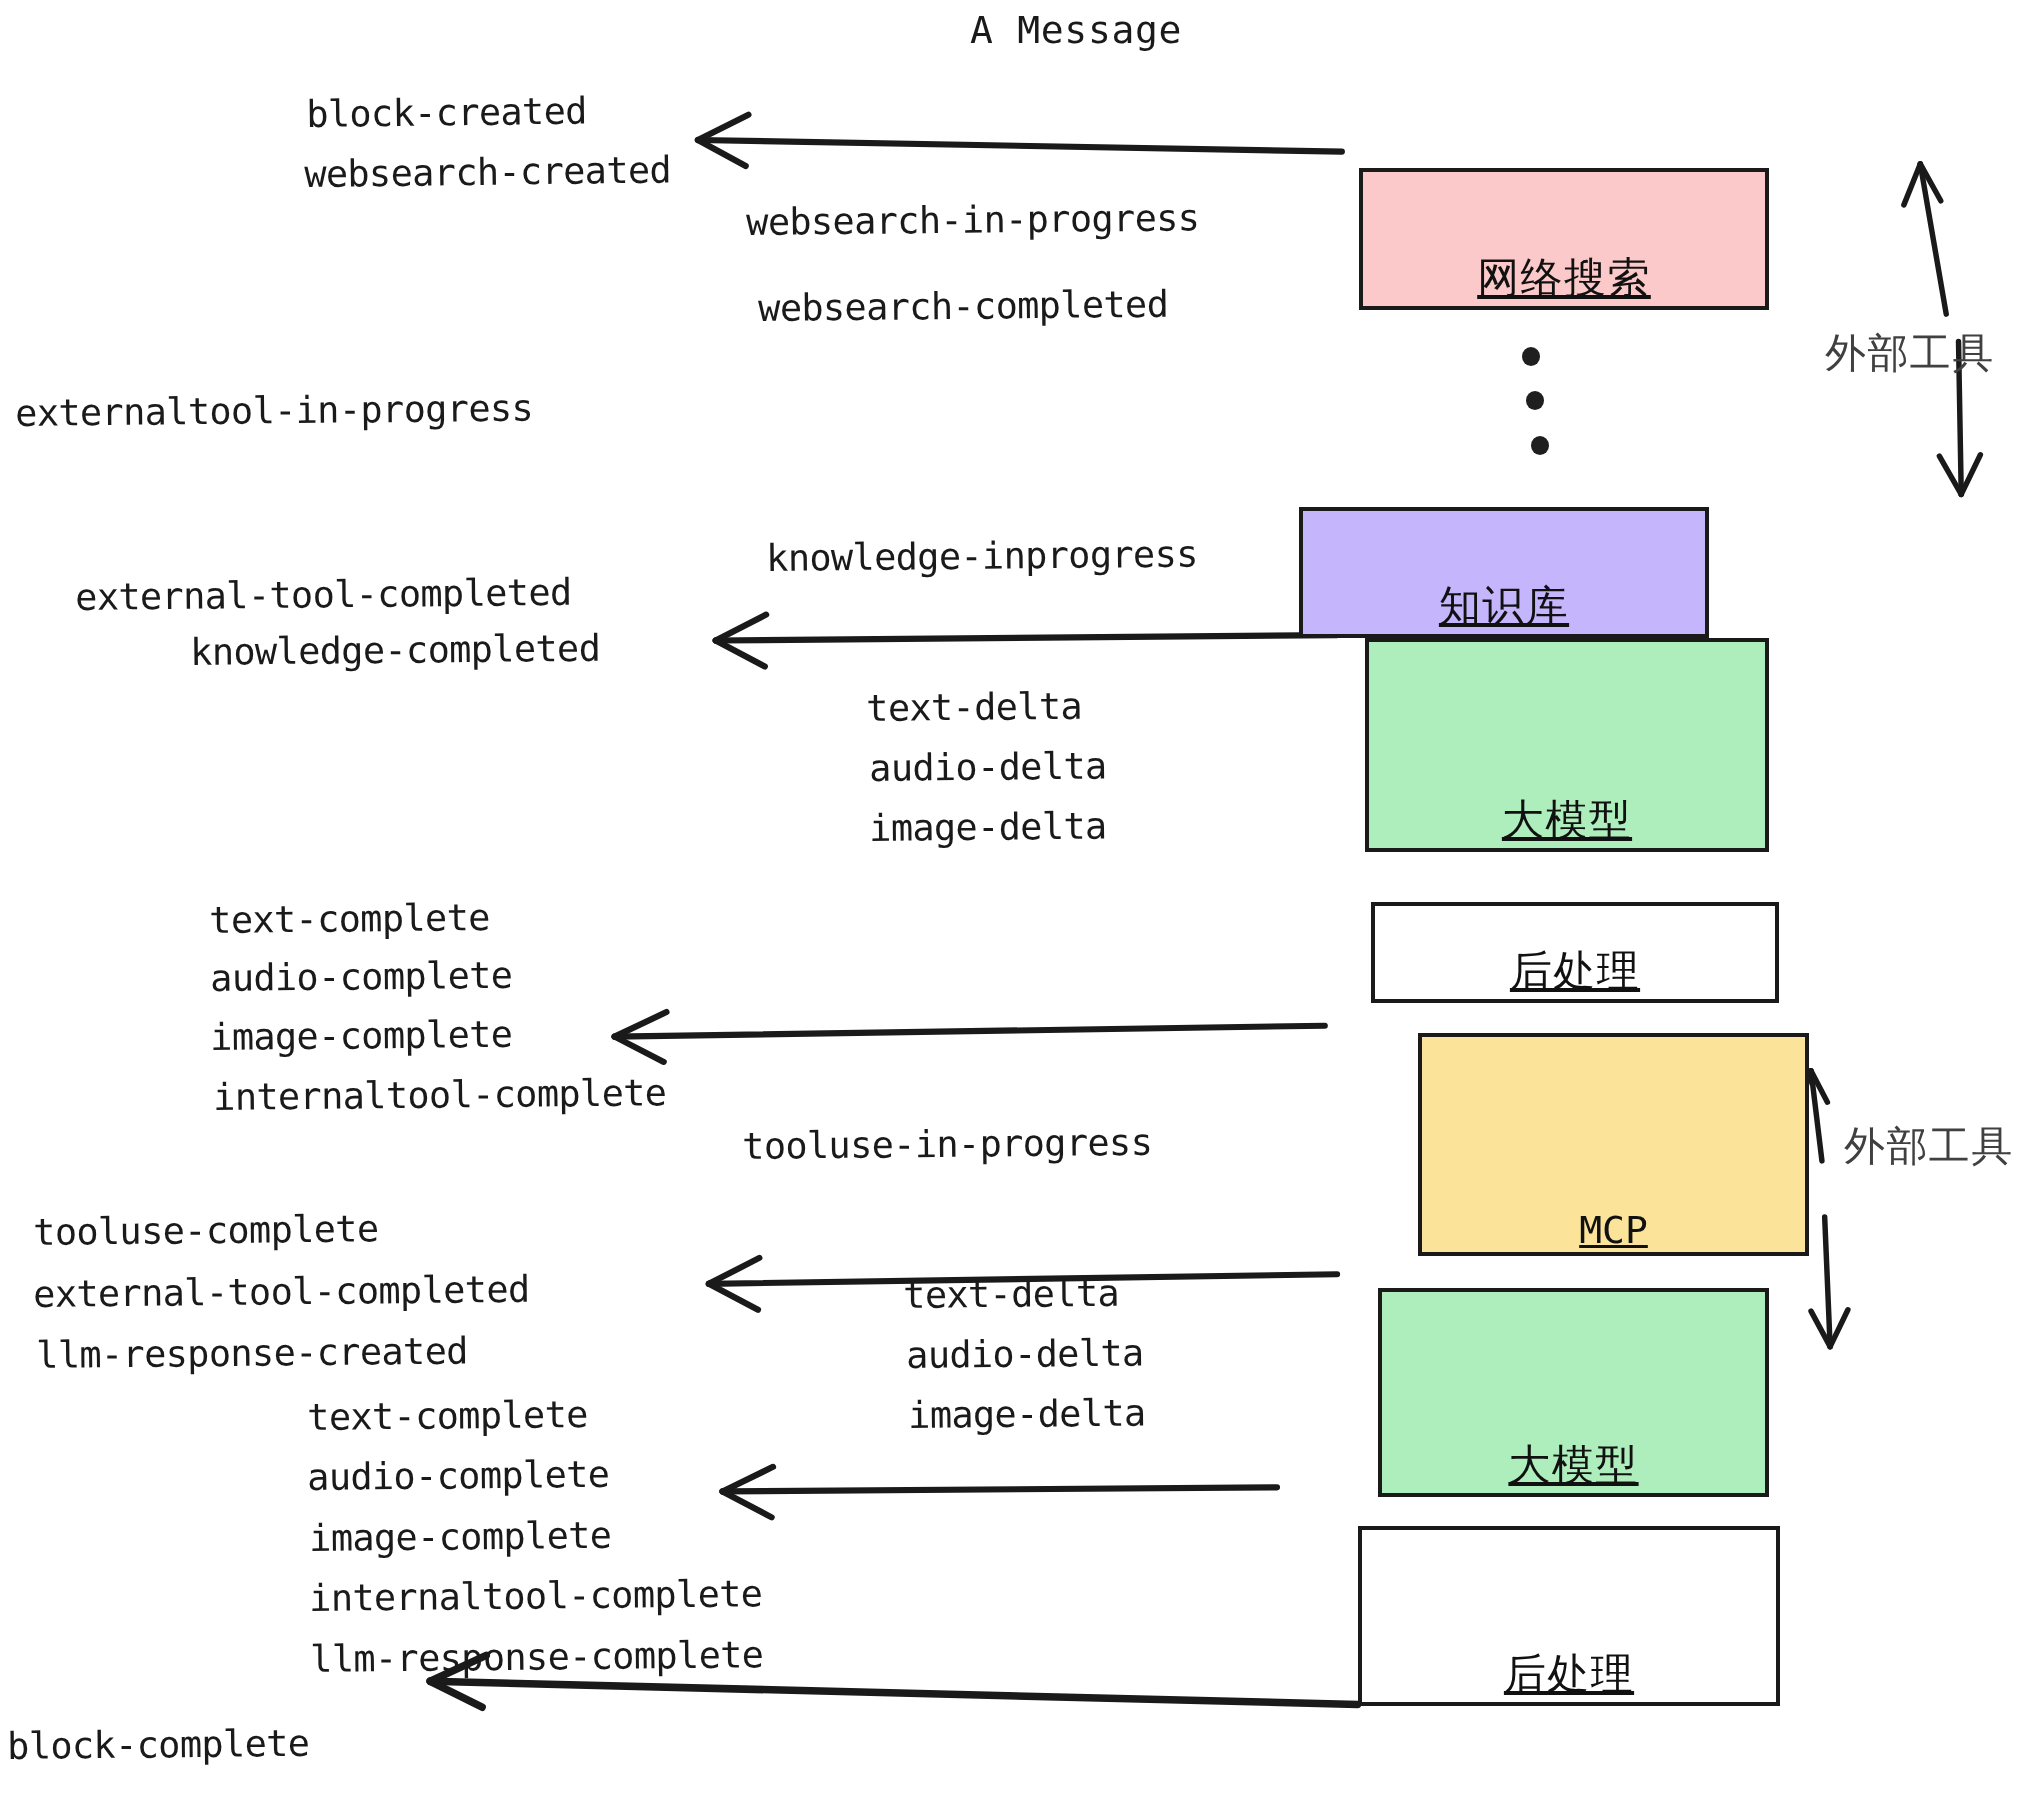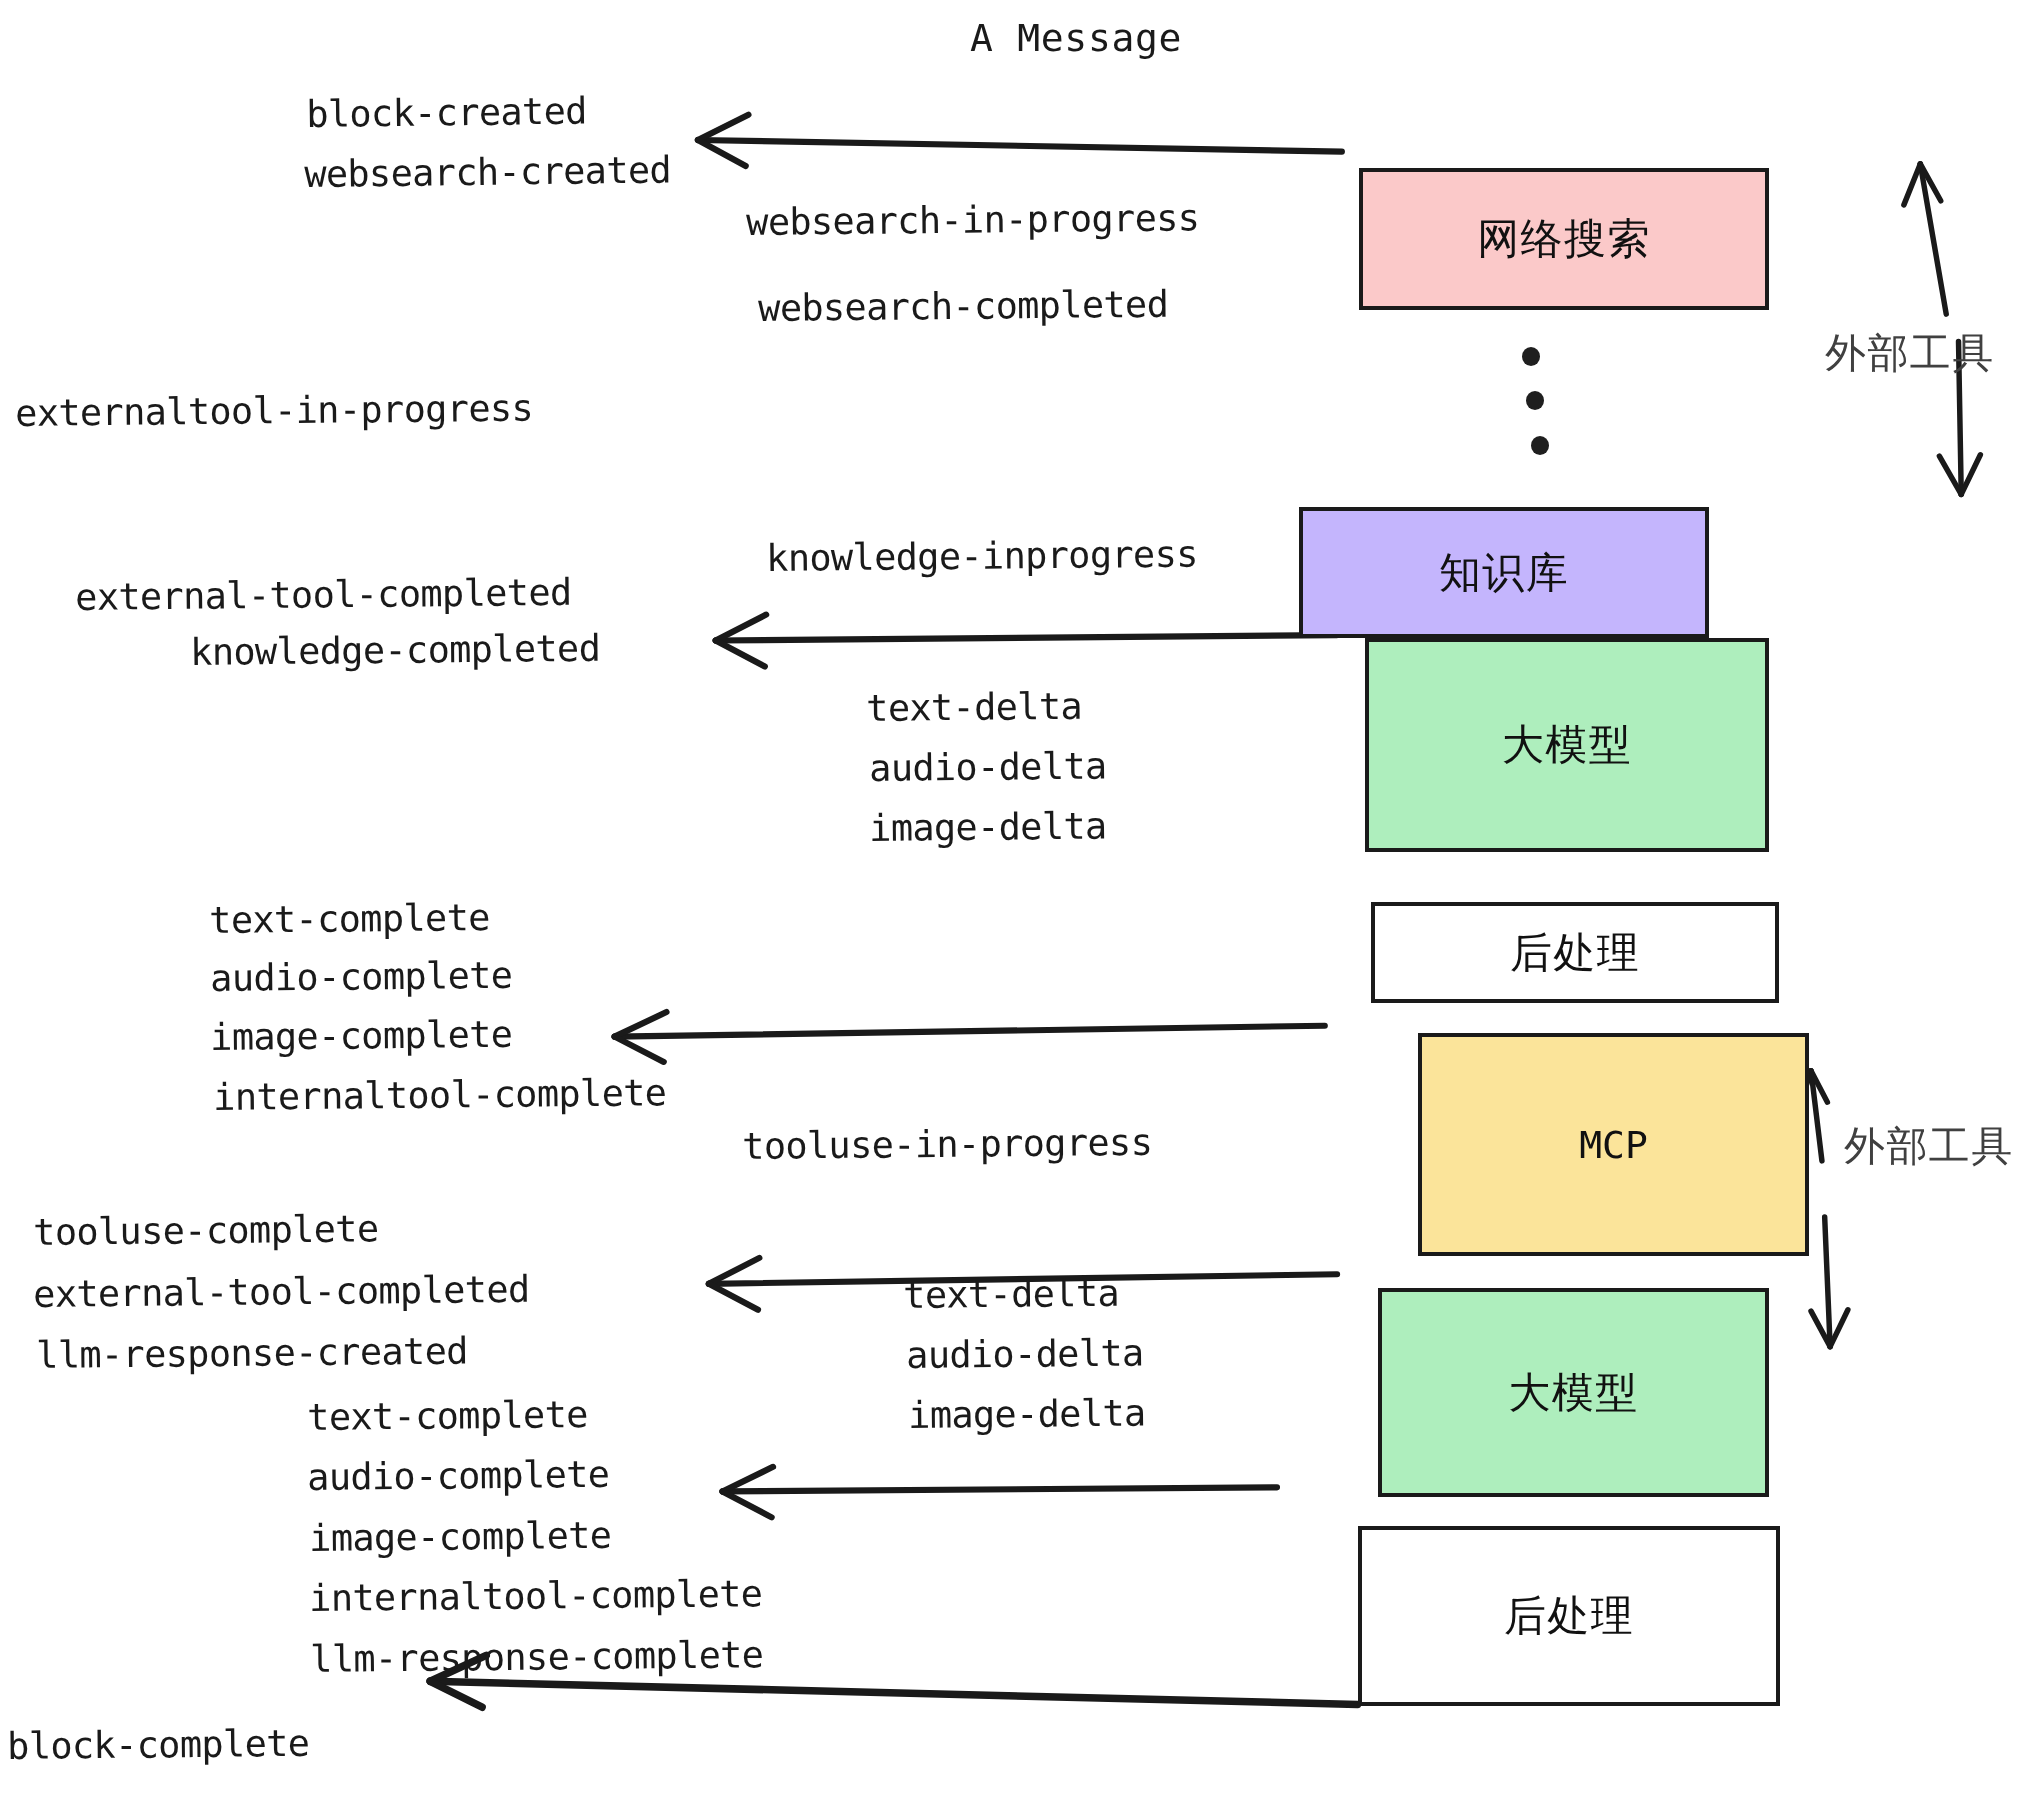--- a/index.html
+++ b/index.html
@@ -20,31 +20,31 @@
     letter-spacing:-0.7px;
     transform-origin:left top;
   }
   .title{
     position:absolute;
     white-space:pre;
     color:#1a1a1a;
     font-family:"DejaVu Sans Mono","Liberation Mono",monospace;
     font-size:38px;
     letter-spacing:0.7px;
-    margin-top:8px;
   }
   .box{
     position:absolute;
     box-sizing:border-box;
     border:4.1px solid #1a1a1a;
-    display:flex;align-items:center;justify-content:center;
+    display:flex;align-items:flex-end;justify-content:center;
     font-family:"DejaVu Sans","Liberation Sans",sans-serif;
     font-size:42px;
     color:#111111;
     letter-spacing:1.4px;
+    text-decoration:underline;
   }
   .box.mono{font-family:"DejaVu Sans Mono","Liberation Mono",monospace;font-size:38px;letter-spacing:0;margin-left:40px;}
   .dot{
     position:absolute;
     width:18px;height:19px;
     background:#1f1f1f;
     border-radius:50%;
   }
   .sidelbl{
     position:absolute;

